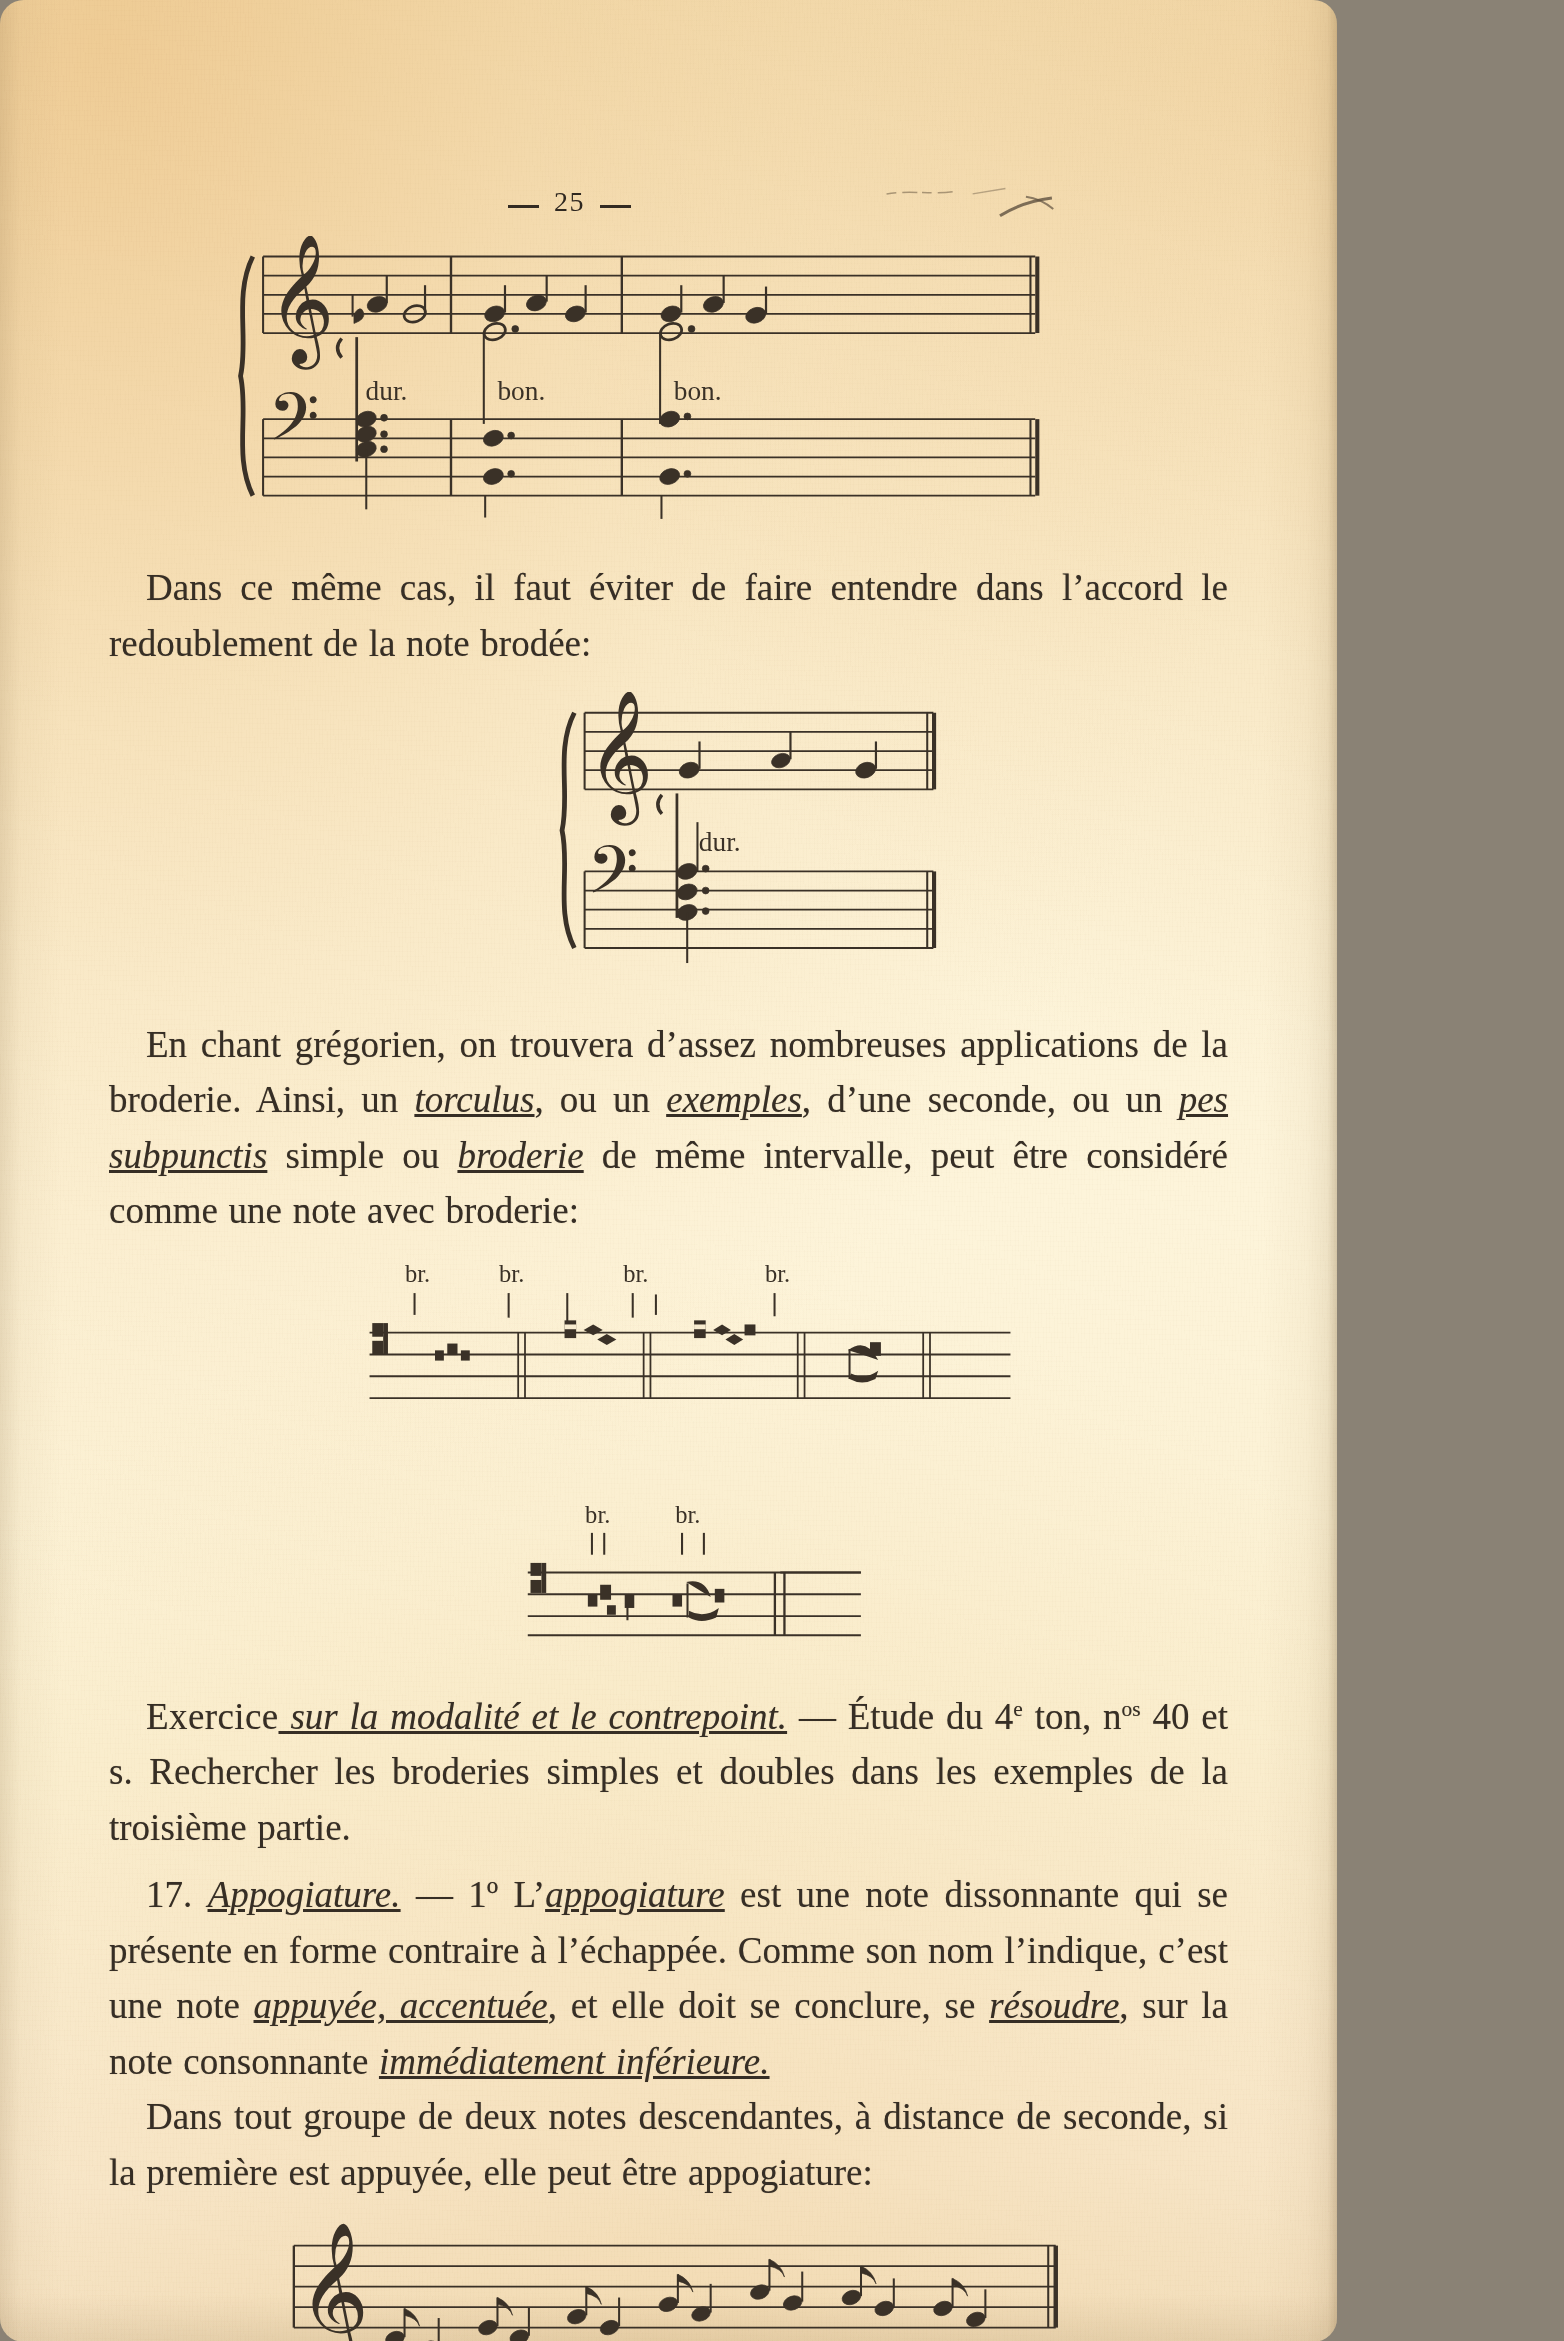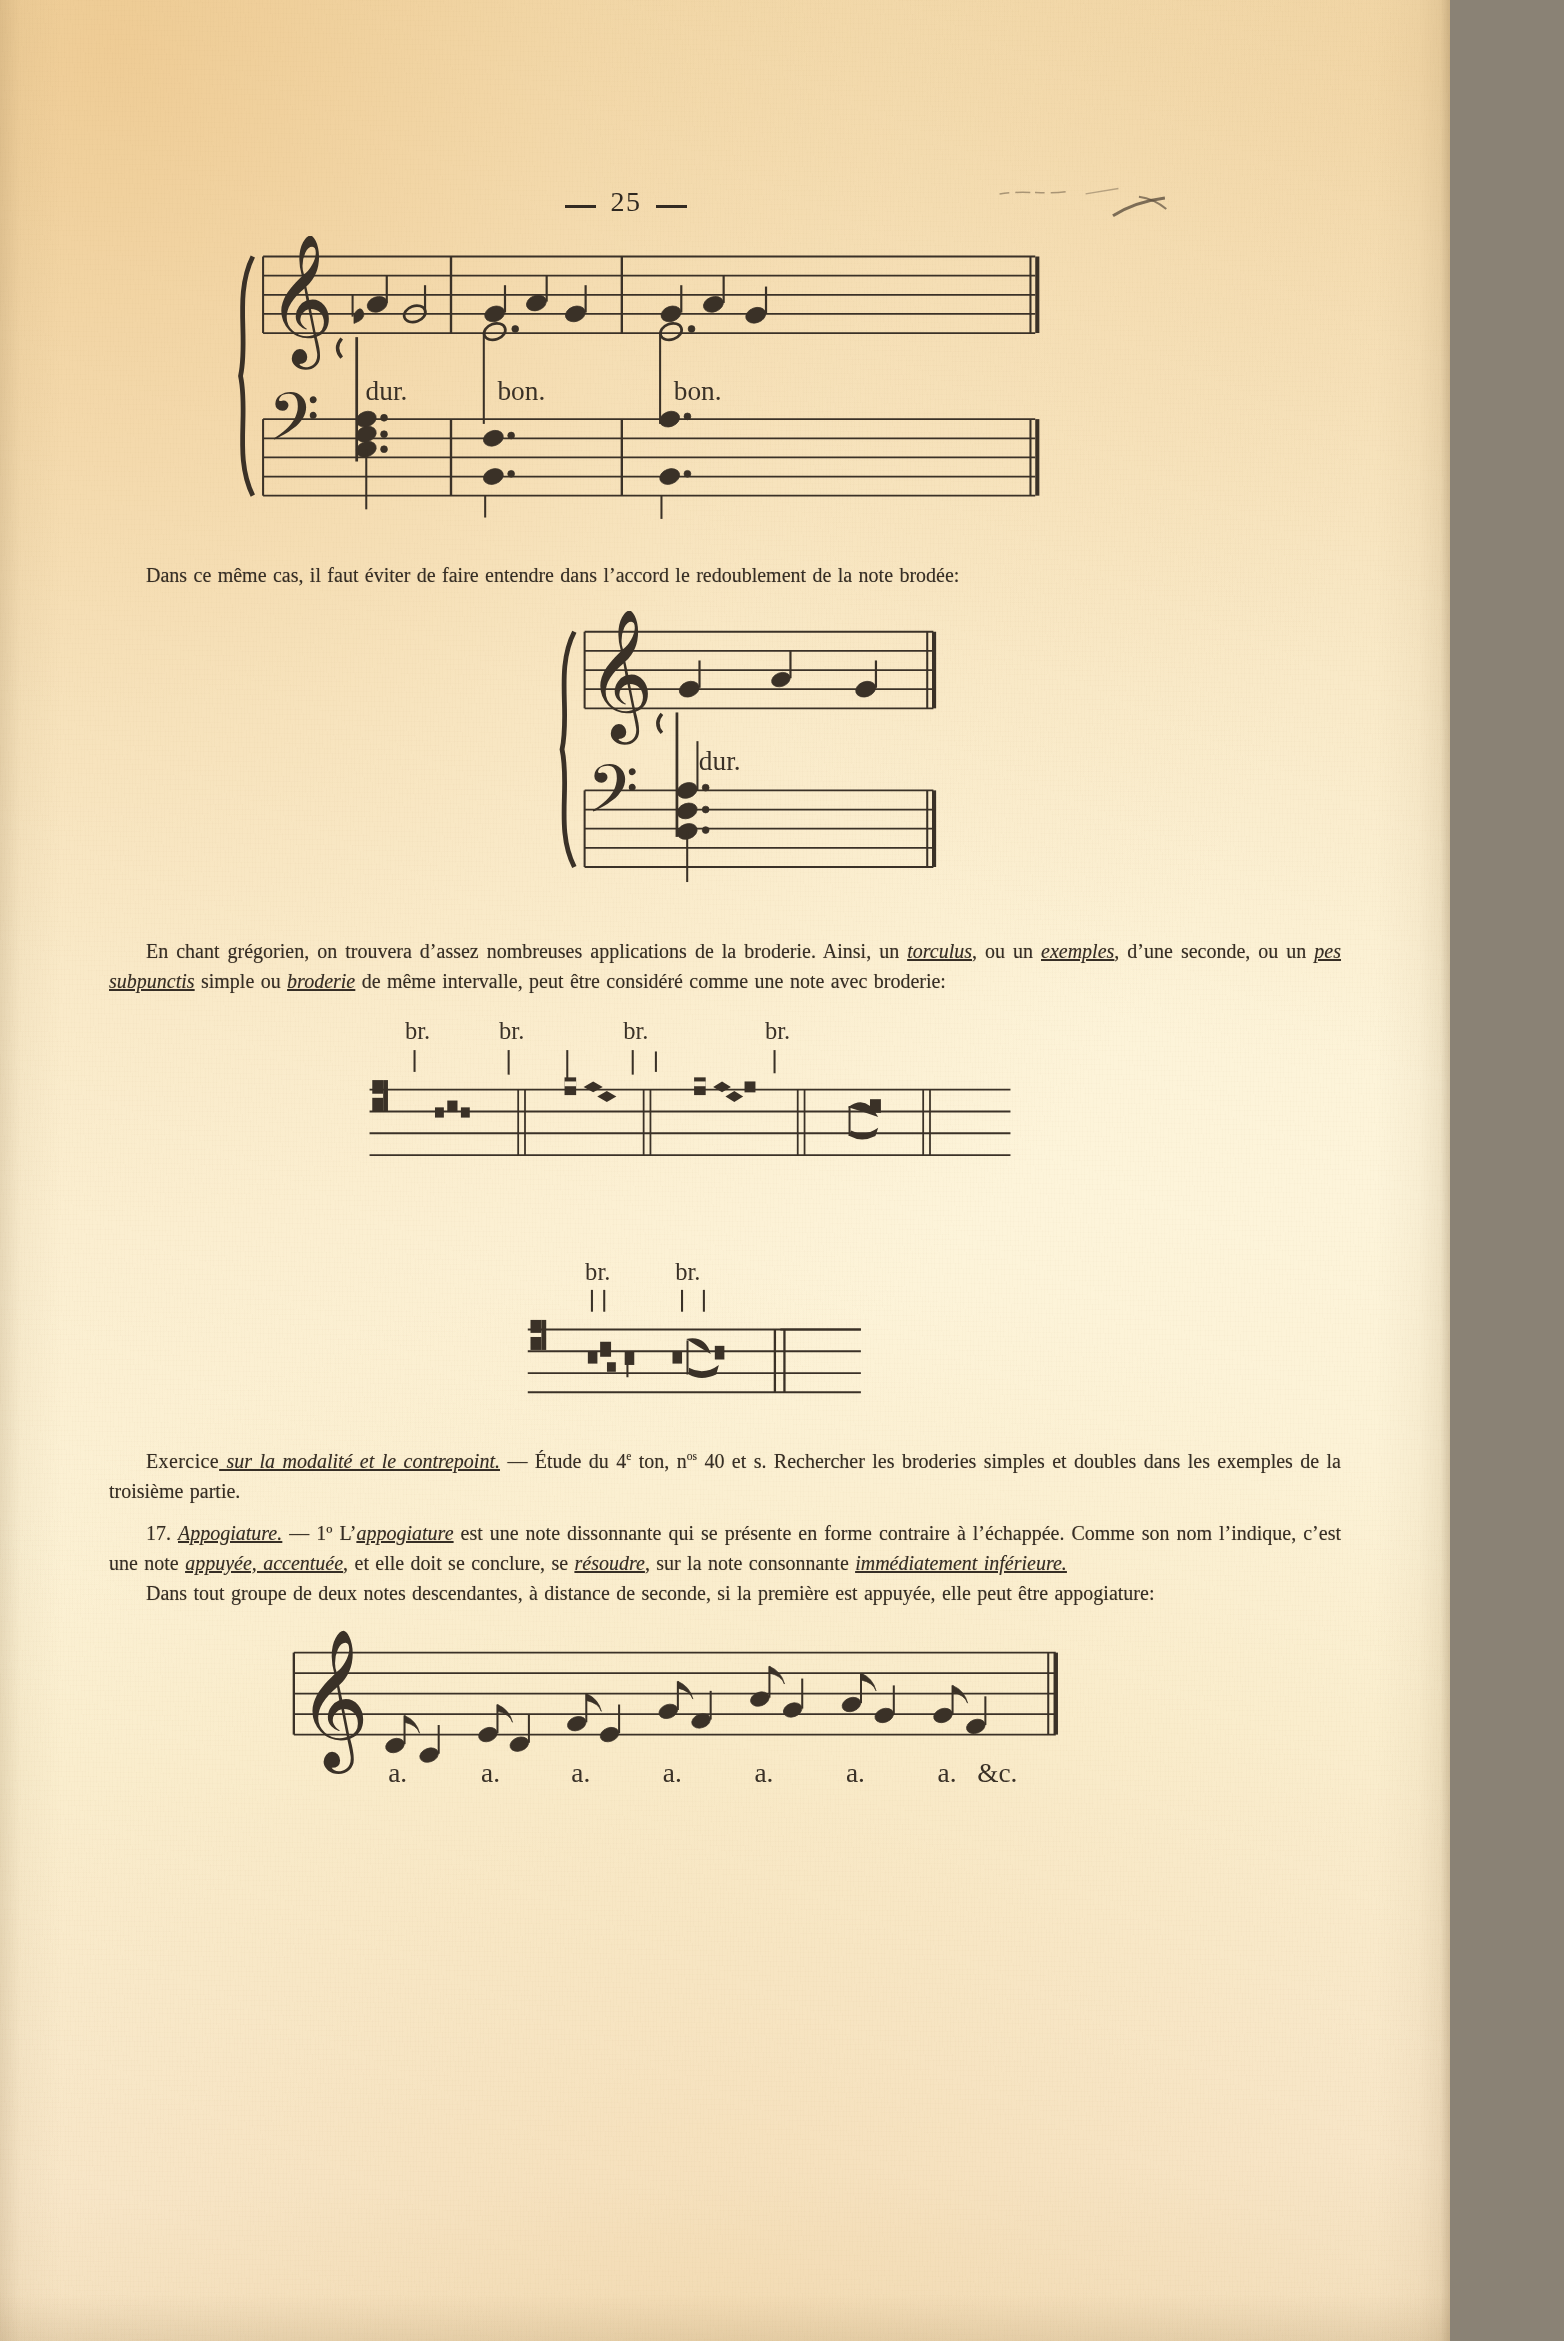--- a/index.html
+++ b/index.html
@@ -4,30 +4,31 @@
 <style>
   html, body {
     margin: 0;
     padding: 0;
     background: #8a8275;
   }
 
   
   #page {
     position: relative;
-    width: 1450px;
+    width: 1337px;
     height: 2342px;
     overflow: hidden;
     background:
       radial-gradient(ellipse 160% 120% at 8% 2%,  rgba(233,186,120,0.58) 0%, rgba(233,186,120,0.16) 34%, rgba(233,186,120,0) 56%),
       radial-gradient(ellipse 120% 90%  at 97% 3%, rgba(233,190,128,0.42) 0%, rgba(233,190,128,0) 48%),
       radial-gradient(ellipse 130% 80%  at 50% 102%, rgba(236,200,140,0.34) 0%, rgba(236,200,140,0) 60%),
       linear-gradient(178deg, #f5e3bb 0%, #faeccb 13%, #fcf2d6 30%, #fdf4da 52%, #fbf0d2 74%, #f9ead0 92%, #f4e2c3 100%);
     font-family: "Liberation Serif", "DejaVu Serif", serif;
     color: #3b3228;
+    border-radius: 24px;
   }
   
   #page::before {
     content: "";
     position: absolute; inset: 0;
     pointer-events: none;
     opacity: .40;
     background-image:
       repeating-linear-gradient(91deg, rgba(150,120,70,0.055) 0 0.7px, rgba(255,255,255,0) 0.7px 2.7px),
       repeating-linear-gradient(1deg, rgba(150,120,70,0.035) 0 0.7px, rgba(255,255,255,0) 0.7px 4.8px);
@@ -67,21 +68,21 @@
   .stray-mark {
     position: absolute;
     top: 183px; right: 274px;
     width: 178px; height: 41px;
     pointer-events: none;
   }
 
   
   p.body {
     margin: 0 0 0 0;
-    font-size: 20px;
+    font-size: 37px;
     line-height: 1.50;
     text-align: justify;
     text-justify: inter-word;
     color: #362e25;
     word-spacing: 1.4px;
     text-shadow: 0 0 0.8px rgba(60,48,32,0.42);
   }
   p.body + p.body { margin-top: 0; }
   .ind { display: inline-block; width: 37px; }
   i, .it { font-style: italic; text-decoration: underline; }

